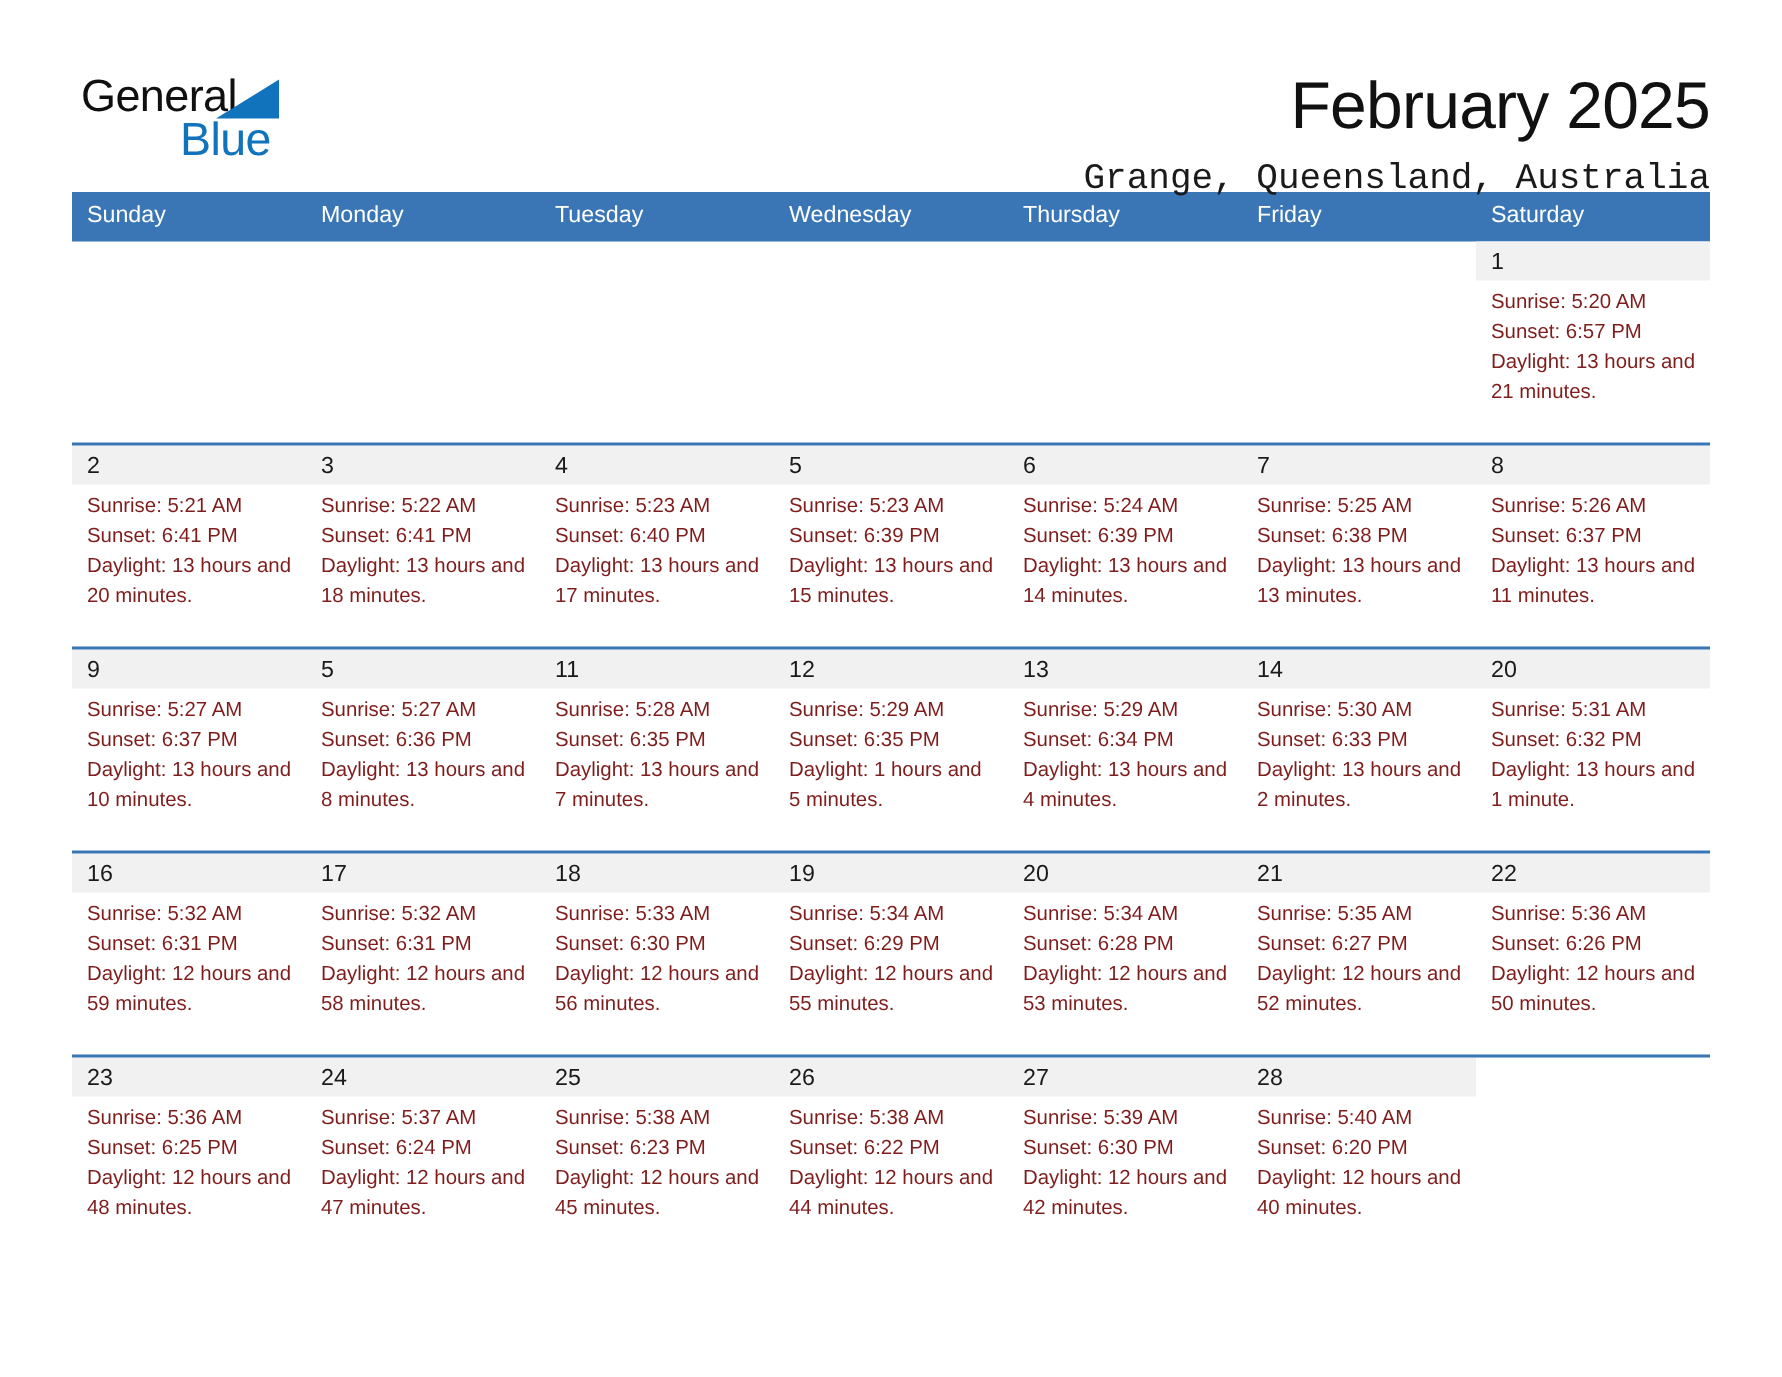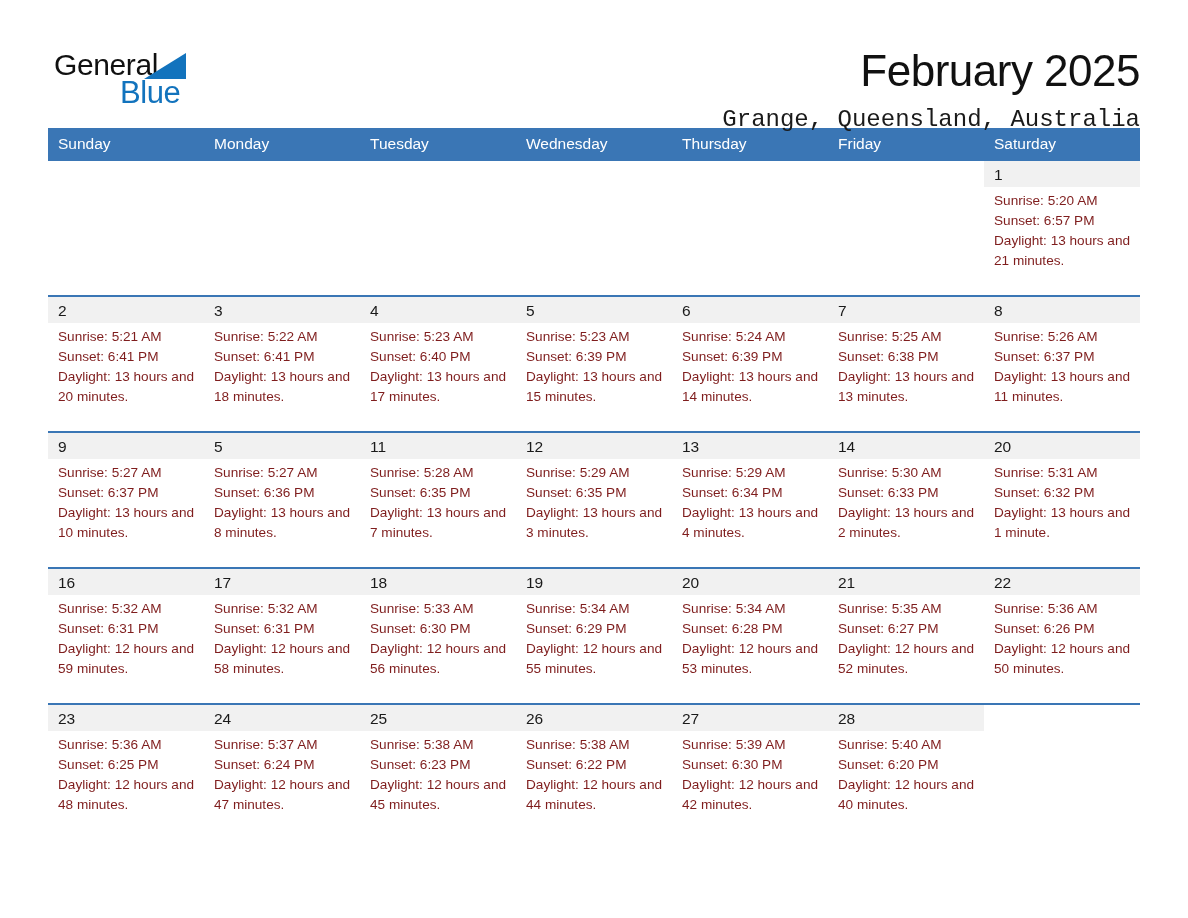--- a/index.html
+++ b/index.html
@@ -291,21 +291,21 @@
               <div>Sunrise: 5:28 AM</div>
               <div>Sunset: 6:35 PM</div>
               <div class="daylight">Daylight: 13 hours and 7 minutes.</div>
             </div>
           </td>
           <td class="day">
             <div class="daynum-band">12</div>
             <div class="cellbody">
               <div>Sunrise: 5:29 AM</div>
               <div>Sunset: 6:35 PM</div>
-              <div class="daylight">Daylight: 13 hours and 3 minutes.</div>
+              <div class="daylight">Daylight: 1 hours and 5 minutes.</div>
             </div>
           </td>
           <td class="day">
             <div class="daynum-band">13</div>
             <div class="cellbody">
               <div>Sunrise: 5:29 AM</div>
               <div>Sunset: 6:34 PM</div>
               <div class="daylight">Daylight: 13 hours and 4 minutes.</div>
             </div>
           </td>

